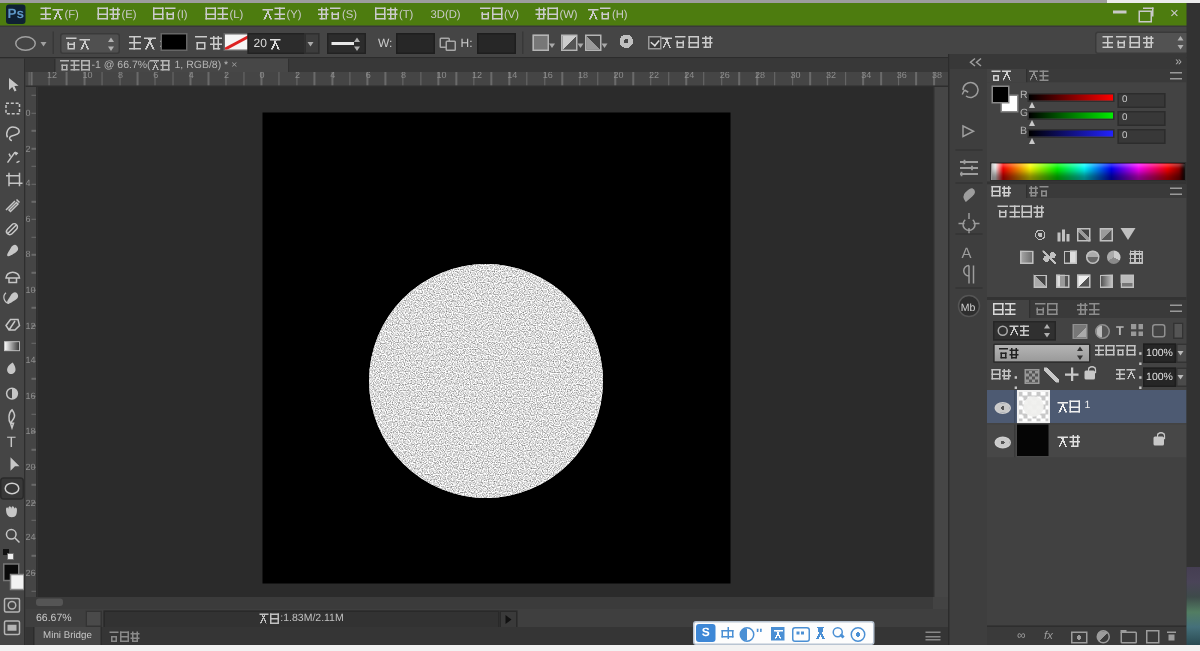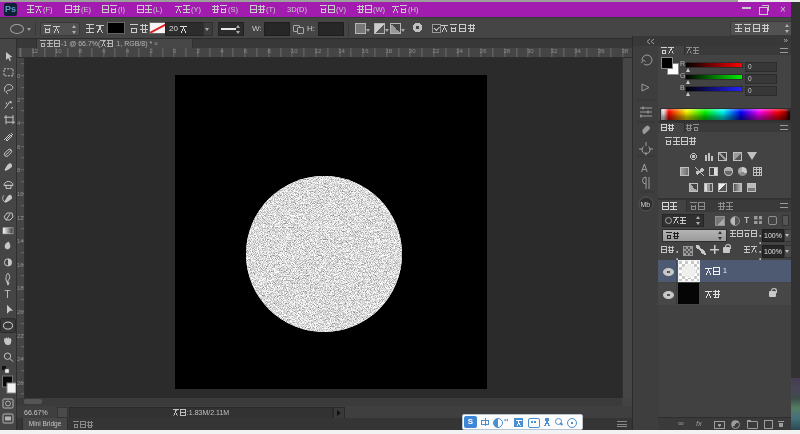--- a/index.html
+++ b/index.html
@@ -18,21 +18,21 @@
 .spn i{position:absolute;left:0;width:0;height:0;border-left:2.5px solid transparent;border-right:2.5px solid transparent}
 .spn i.u{top:0;border-bottom:3.5px solid #b0b0b0}
 .spn i.d{bottom:0;border-top:3.5px solid #b0b0b0}
 .spn.dk i.u{border-bottom-color:#333}.spn.dk i.d{border-top-color:#333}
 </style></head>
 <body>
 
 <div class="ab" style="left:0;top:0;width:738px;height:2px;background:#9d9d9d"></div>
 <div class="ab" style="left:738px;top:0;width:62px;height:2px;background:#ececec"></div>
 
-<div class="ab" id="menubar" style="left:0;top:2px;width:800px;height:15px;background:#a21caf;border-bottom:1px solid #393939">
+<div class="ab" id="menubar" style="left:0;top:2px;width:800px;height:15px;background:#4d7c0f;border-bottom:1px solid #393939">
  <div class="ab" style="left:4px;top:1px;width:13px;height:13px;background:#0f2133;border-radius:2px;color:#5e97c5;font-size:9px;font-weight:bold;text-align:center;line-height:13px">Ps</div>
  <div class="ab txt mtxt" style="left:27px;top:3px"><span class="k ka"></span><span class="k kd"></span>(F)</div>
  <div class="ab txt mtxt" style="left:65px;top:3px"><span class="k kb"></span><span class="k ke"></span>(E)</div>
  <div class="ab txt mtxt" style="left:102px;top:3px"><span class="k kb"></span><span class="k kc"></span>(I)</div>
  <div class="ab txt mtxt" style="left:137px;top:3px"><span class="k kb"></span><span class="k ka"></span>(L)</div>
  <div class="ab txt mtxt" style="left:175px;top:3px"><span class="k kd"></span><span class="k ka"></span>(Y)</div>
  <div class="ab txt mtxt" style="left:212px;top:3px"><span class="k ke"></span><span class="k kc"></span>(S)</div>
  <div class="ab txt mtxt" style="left:250px;top:3px"><span class="k kb"></span><span class="k ke"></span>(T)</div>
  <div class="ab txt mtxt" style="left:287px;top:3px">3D(D)</div>
  <div class="ab txt mtxt" style="left:320px;top:3px"><span class="k kc"></span><span class="k kb"></span>(V)</div>

